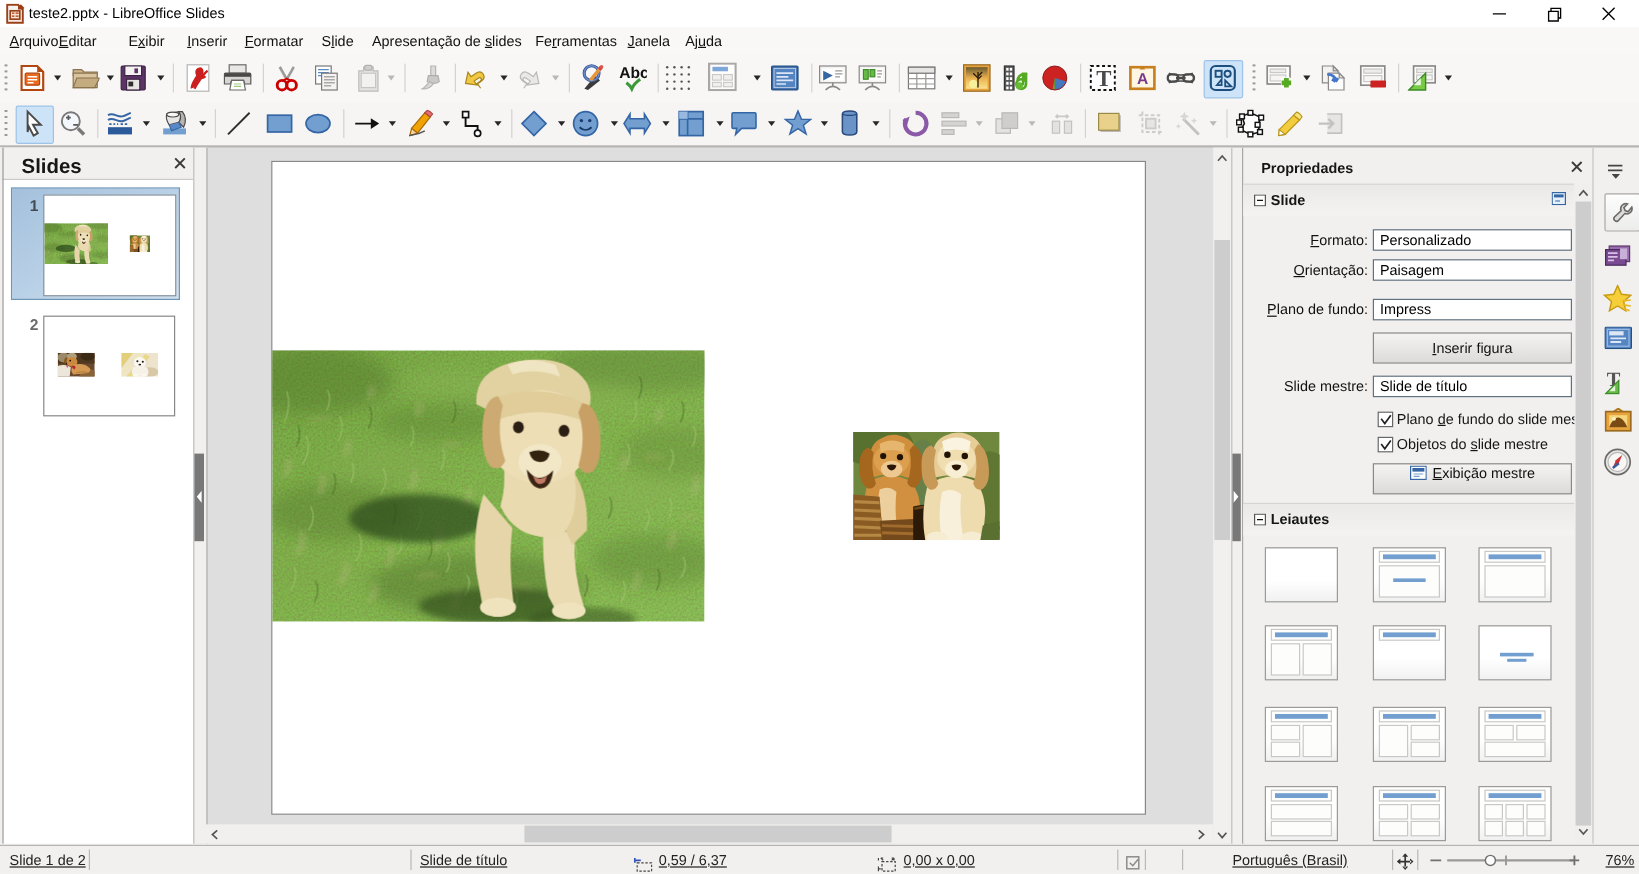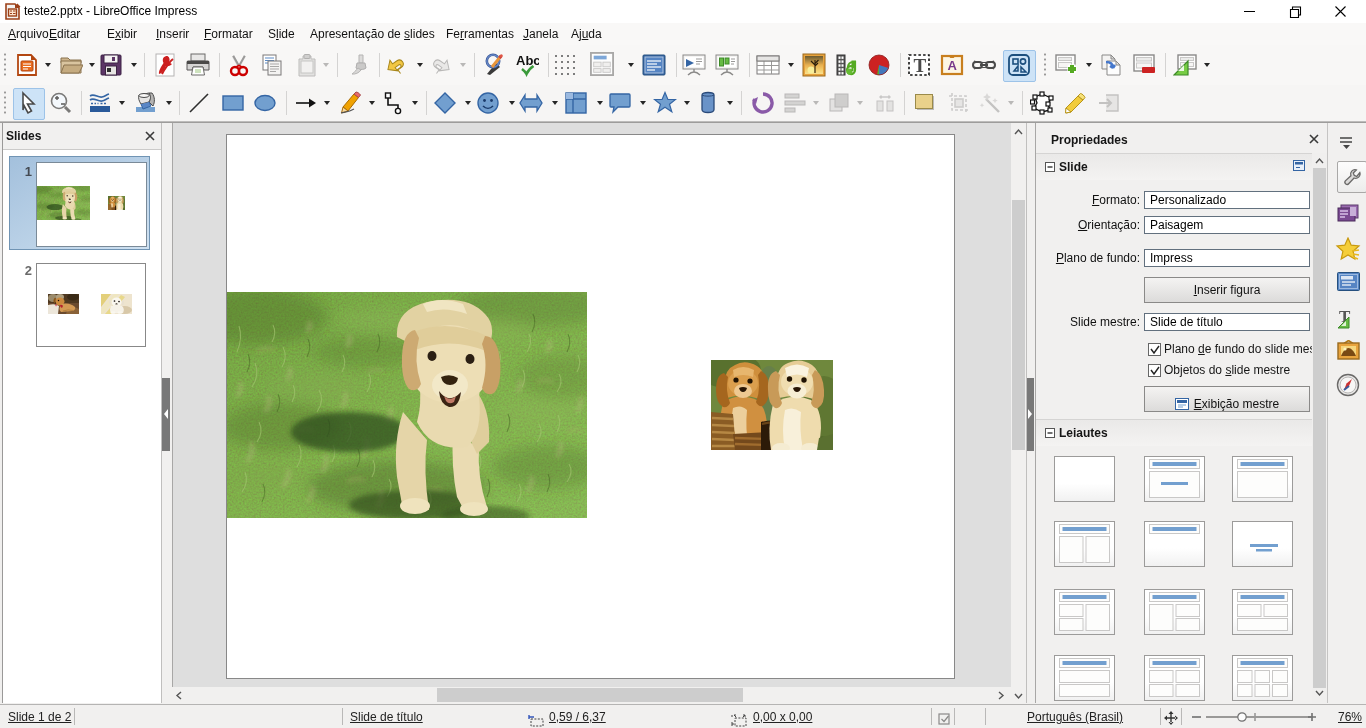--- a/index.html
+++ b/index.html
@@ -55,21 +55,21 @@
 <body>
 <div id="app">
   <div id="titlebar">
     <svg class="abs" style="left:4px;top:3px" width="17" height="17" viewBox="0 0 17 17">
       <path d="M2 1h9l4 4v11H2z" fill="#f4f3f2" stroke="#9c4018" stroke-width="1.6"></path>
       <path d="M11 1l4 4h-4z" fill="#9c4018"></path>
       <rect x="4.5" y="6" width="8" height="7" fill="#fde4cf" stroke="#9c4018" stroke-width="1.4"></rect>
       <path d="M6 8h2M9 8h2.5M6 10.5h2M9 10.5h2.5" stroke="#9c4018" stroke-width="1.1"></path>
       <path d="M12.5 1.5l3 3" stroke="#9c4018" stroke-width="2.5"></path>
     </svg>
-    <div id="title-text">teste2.pptx - LibreOffice Impress</div>
+    <div id="title-text">teste2.pptx - LibreOffice Slides</div>
     <svg class="wbtn" style="left:1227px" width="45" height="23">
         <path d="M17 11.5h11" stroke="#000" stroke-width="1"></path>
       </svg>
     <svg class="wbtn" style="left:1272px" width="45" height="23">
         <path d="M18.5 9.5h8v8h-8z M20.5 9.5v-2.5h8v8h-2" stroke="#000" stroke-width="1.1" fill="none"></path>
       </svg>
     <svg class="wbtn" style="left:1317px" width="45" height="23">
         <path d="M18.5 6.5l10 10M28.5 6.5l-10 10" stroke="#000" stroke-width="1.1" fill="none"></path>
       </svg>
   </div>
@@ -628,21 +628,21 @@
         <path d="M20 24 Q16 32 20 38 L44 38 Q48 30 42 24 Q31 18 20 24Z" fill="#f6f2e8"></path>
         <ellipse cx="24" cy="37" rx="5" ry="2.5" fill="#faf7ef"></ellipse>
         <ellipse cx="38" cy="37" rx="5" ry="2.5" fill="#faf7ef"></ellipse>
       </symbol>
     </defs>
   </svg>
   <div id="content-top"></div>
   <div id="workspace"></div>
   <div id="slidepanel">
     <div id="sp-head">
-        <b style="position:absolute;left:6px;top:6px;font-size:12px">Slides</b>
+        <b style="position:absolute;left:18px;top:6px;font-size:17px">Slides</b>
       <svg class="abs" style="left:145px;top:8px" width="10" height="10">
           <path d="M1 1l8 8M9 1l-8 8" stroke="#3a3a3a" stroke-width="1.6"></path>
         </svg>
     </div>
     <svg class="abs" style="left:9px;top:33px" width="141" height="94">
         <rect x="0.5" y="0.5" width="140" height="93" fill="url(#selgrad)" stroke="#7094b4"></rect>
       </svg>
     <div class="abs" style="left:20px;top:41px;width:12px;text-align:right;font-size:13px;font-weight:bold;color:#444a52">1</div>
     <div class="abs" style="left:36px;top:39px;width:109px;height:83px;background:#fff;border:1px solid #7a8a98"></div>
     <svg class="abs" style="left:37px;top:63px" width="53" height="34" viewBox="0 0 360 226" preserveAspectRatio="none">
@@ -727,21 +727,21 @@
           <path d="M2 5l3 4 5-7" stroke="#222" stroke-width="1.4" fill="none"></path>
         </svg>
       </div>
     <div class="abs" style="left:128px;top:219px;width:150px;overflow:hidden;white-space:nowrap">Plano <u>d</u>e fundo do slide mes</div>
     <div class="chk" style="left:112px;top:241px">
         <svg width="11" height="11">
           <path d="M2 5l3 4 5-7" stroke="#222" stroke-width="1.4" fill="none"></path>
         </svg>
       </div>
     <div class="abs" style="left:128px;top:240px;width:170px;overflow:hidden;white-space:nowrap">Objetos do <u>s</u>lide mestre</div>
-    <div class="pbtn" style="top:263px;height:26px;padding-top:10px"><svg style="vertical-align:-2px;margin-right:5px" width="14" height="12">
+    <div class="pbtn" style="top:263px;height:26px;padding-top:0"><svg style="vertical-align:-2px;margin-right:5px" width="14" height="12">
           <rect x="0.5" y="0.5" width="13" height="11" fill="#fff" stroke="#3465a4"></rect>
           <rect x="2" y="2" width="10" height="3" fill="#3465a4"></rect>
           <path d="M3 7h8M3 9h5" stroke="#729fcf"></path>
         </svg><u>E</u>xibição mestre</div>
     <div class="abs" style="left:0px;top:296px;width:276px;height:26px;background:linear-gradient(#eae9e8,#f4f3f2);border-top:1px solid #d5d4d3"></div>
     <svg class="abs" style="left:9px;top:305px" width="10" height="10">
         <rect x="0.5" y="0.5" width="9" height="9" fill="#fff" stroke="#555"></rect>
         <path d="M2.5 5h5" stroke="#111" stroke-width="1.2"></path>
       </svg>
     <b class="abs" style="left:23px;top:303px;font-size:12px">Leiautes</b>

